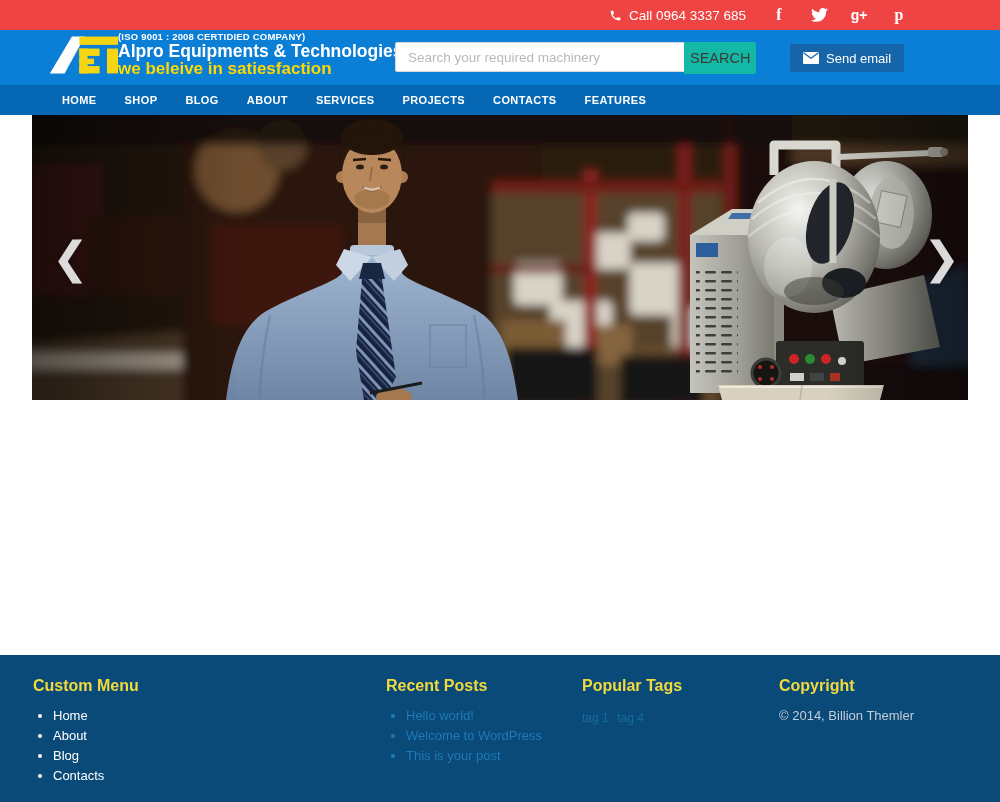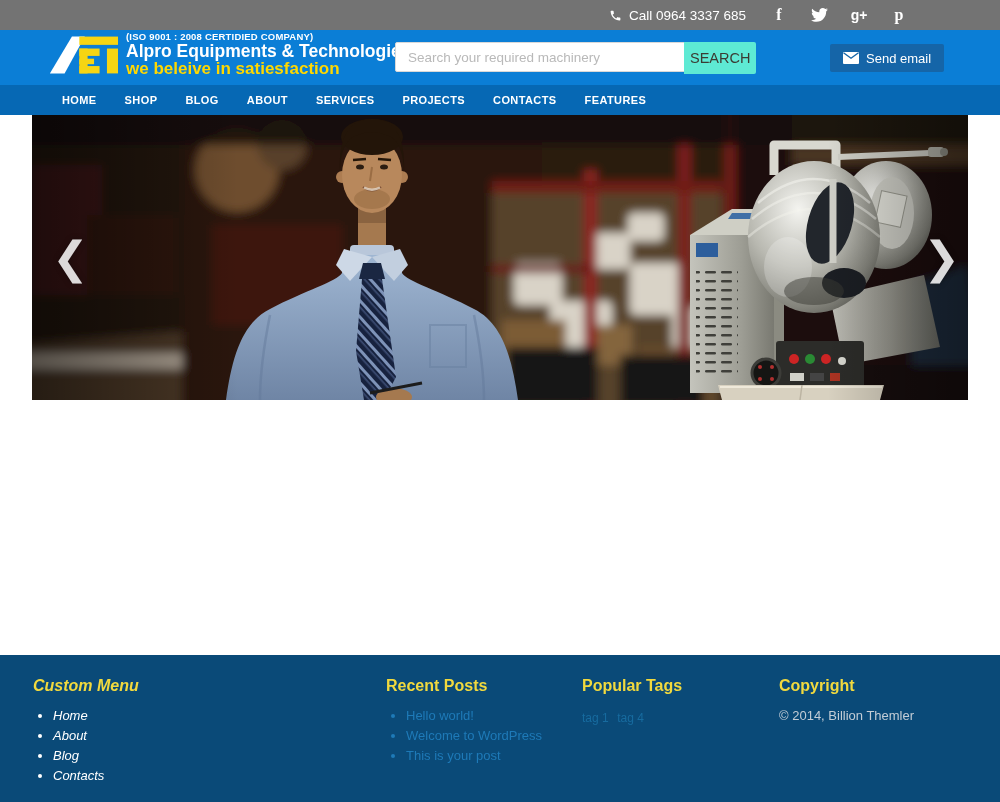--- a/index.html
+++ b/index.html
@@ -4,59 +4,58 @@
 <style>
   * { box-sizing: border-box; }
   html,body { margin:0; padding:0; }
   body {
     width:1000px; height:802px; background:#ffffff;
     font-family:"Liberation Sans", sans-serif; overflow:hidden;
   }
   .container { width:936px; margin:0 auto; position:relative; height:100%; }
 
   
-  .topbar { background:#737373; height:30px;padding-left:40px; }
+  .topbar { background:#ef4444; height:30px;padding-left:40px; }
   .topbar .row {
     display:flex; justify-content:flex-end; align-items:center;
     height:30px; padding-right:80px; gap:24px;
   }
   .phone { display:flex; align-items:center; gap:7px; color:#fff; font-size:13.5px; }
   .social { display:flex; align-items:center; gap:22px; }
   .social a {
     color:#fff; text-decoration:none; font-weight:bold; font-size:14.5px;
     display:inline-flex; align-items:center; justify-content:center;
     width:18px; height:18px; cursor:pointer;
   }
 
   
   .header-main { background:#0b7ed6; height:55px; position:relative; }
-  .logo { position:absolute; left:16px; top:2px; display:flex; align-items:center; gap:8px; }
+  .logo { position:absolute; left:16px; top:2px; display:flex; align-items:center; }
   .logo-text { line-height:1.05; }
   .logo-iso { color:#fff; font-size:9.5px; font-weight:bold; letter-spacing:.2px; }
   .logo-name { color:#fff; font-size:17.5px; font-weight:bold; }
   .logo-tag { color:#ffd800; font-size:17px; font-weight:bold; }
 
   .search-group { position:absolute; left:363px; top:12px; display:flex; }
   .search-input {
     width:290px; height:30px; border:1px solid #d8d8d8; border-radius:2px 0 0 2px;
     padding:0 12px; font-size:13.5px; font-family:"Liberation Sans",sans-serif;
     color:#444; outline:none;
   }
   .search-input::placeholder { color:#b9b9b9; }
   .search-btn {
-    height:32px; width:72px; margin-left:-1px; border:none; background:#5eead4;
+    height:32px; width:72px; margin-left:-1px; border:none; background:#14b8a6;
     color:#3b3b33; font-size:14.5px; font-family:"Liberation Sans",sans-serif;
     cursor:pointer; border-radius:0 2px 2px 0;
   }
   .send-email {
     position:absolute; left:758px; top:14px; height:28px; padding:0 13px;
     background:#1565a8; color:#fff; font-size:13px; border:none; border-radius:2px;
     display:flex; align-items:center; gap:7px; cursor:pointer;
     font-family:"Liberation Sans",sans-serif;
-    margin-left:40px;
   }
 
   
   .nav { background:#0668b4; height:30px; }
   .nav .row { display:flex; padding-left:16px; }
   .nav a {
     display:block; padding:0 14px; line-height:30px; color:#fff; text-decoration:none;
     font-size:11px; font-weight:bold; letter-spacing:.4px; cursor:pointer;
   }
 
@@ -69,21 +68,21 @@
     user-select:none; z-index:3; text-shadow:0 0 6px rgba(0,0,0,.3);
   }
   .arrow.prev { left:20px; }
   .arrow.next { right:8px; }
 
   .spacer { height:255px; background:#fff; }
 
   
   .footer { background:#0a4a78; height:147px; padding-top:22px; }
   .footer-cols { width:936px; margin:0 auto; display:flex; }
-  .fcol1 { width:354px; padding-left:1px;font-style:italic; }
+  .fcol1 { width:354px; padding-left:1px; }
   .fcol2 { width:196px; }
   .fcol3 { width:197px; }
   .fcol4 { width:189px; }
   .footer h4 { margin:0 0 13px 0; color:#f1d93e; font-size:16px; font-weight:bold; }
   .footer ul { margin:0; padding-left:20px; font-size:13px; }
   .footer ul li { margin-bottom:5px; color:#fff; }
   .footer .menu-link { color:#fff; text-decoration:none; cursor:pointer; }
   .footer .post-link { color:#1e7ab8; text-decoration:none; cursor:pointer; }
   .footer li.post-item { color:#1e7ab8; }
   .tags a { color:#176b9f; font-size:12px; text-decoration:none; margin-right:4px; cursor:pointer; }

